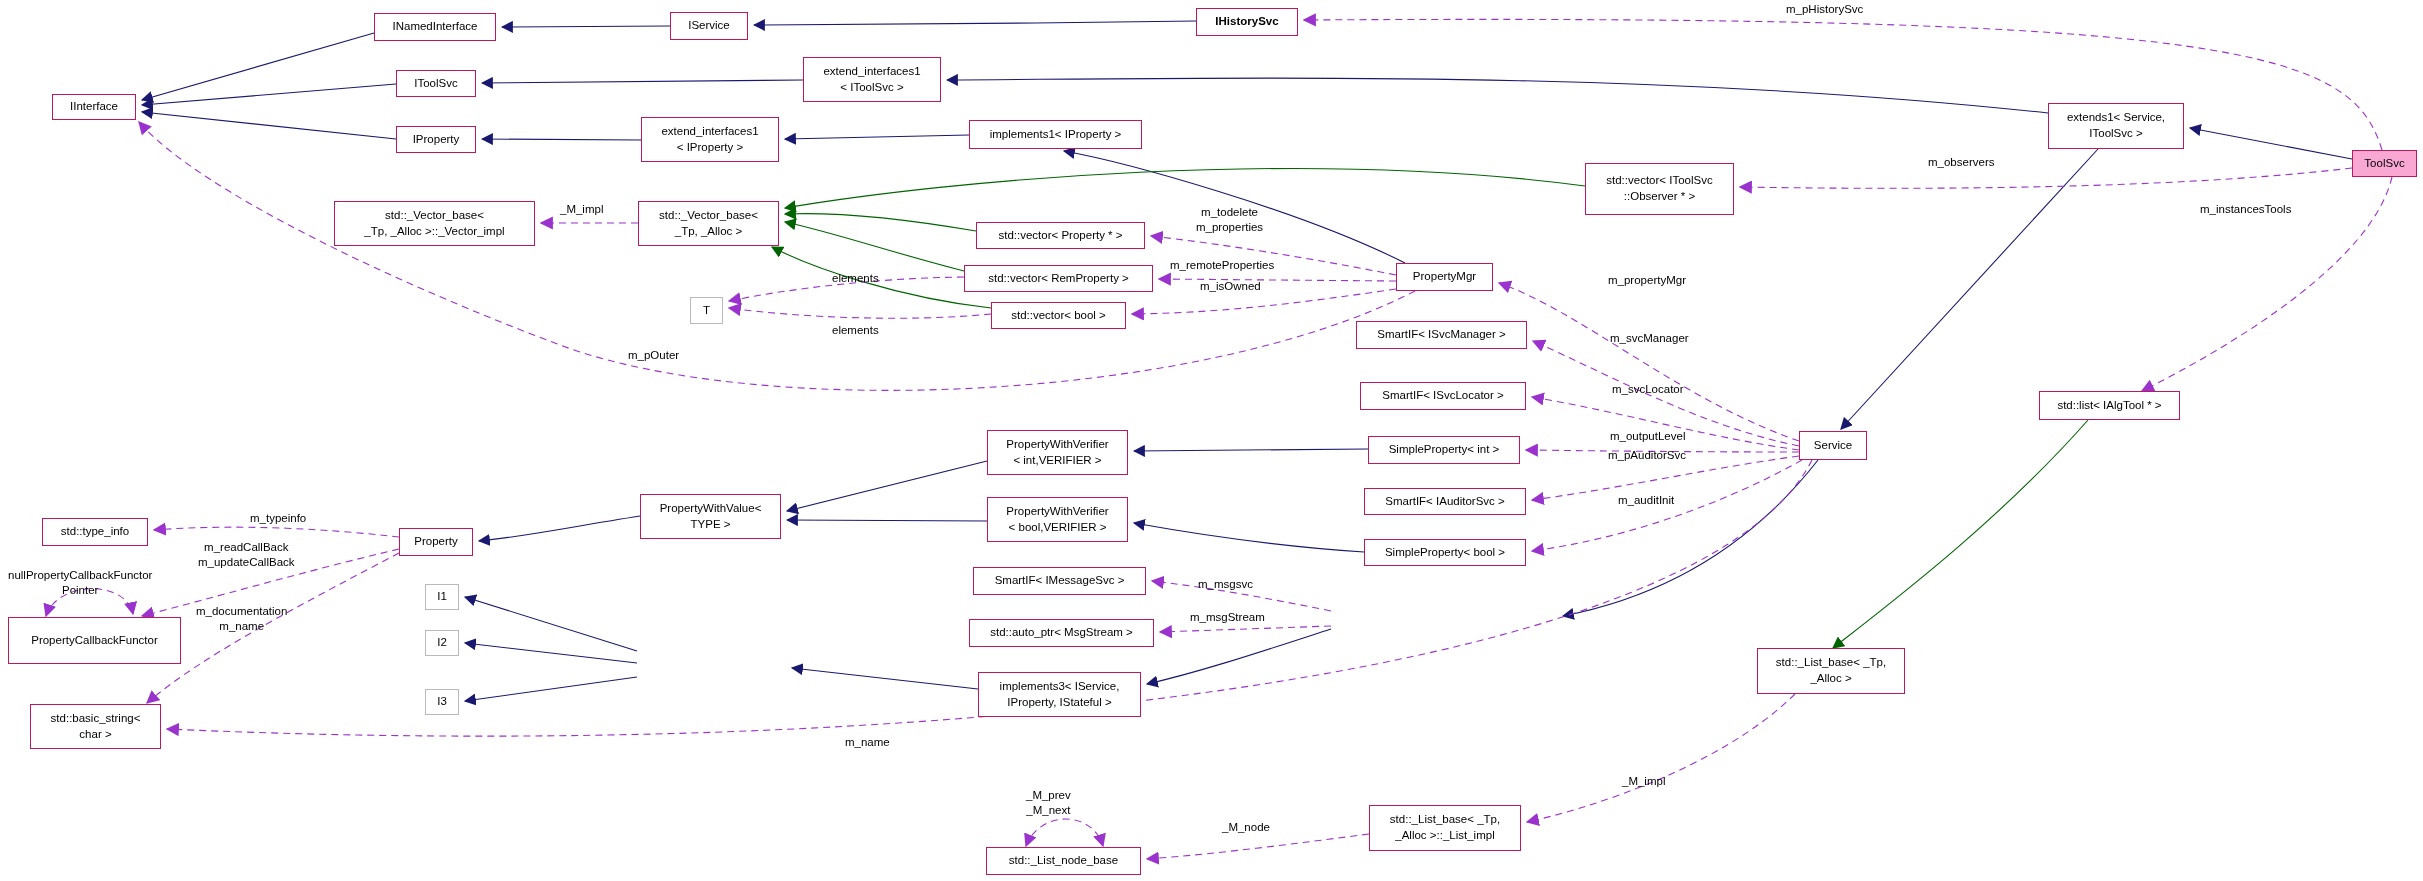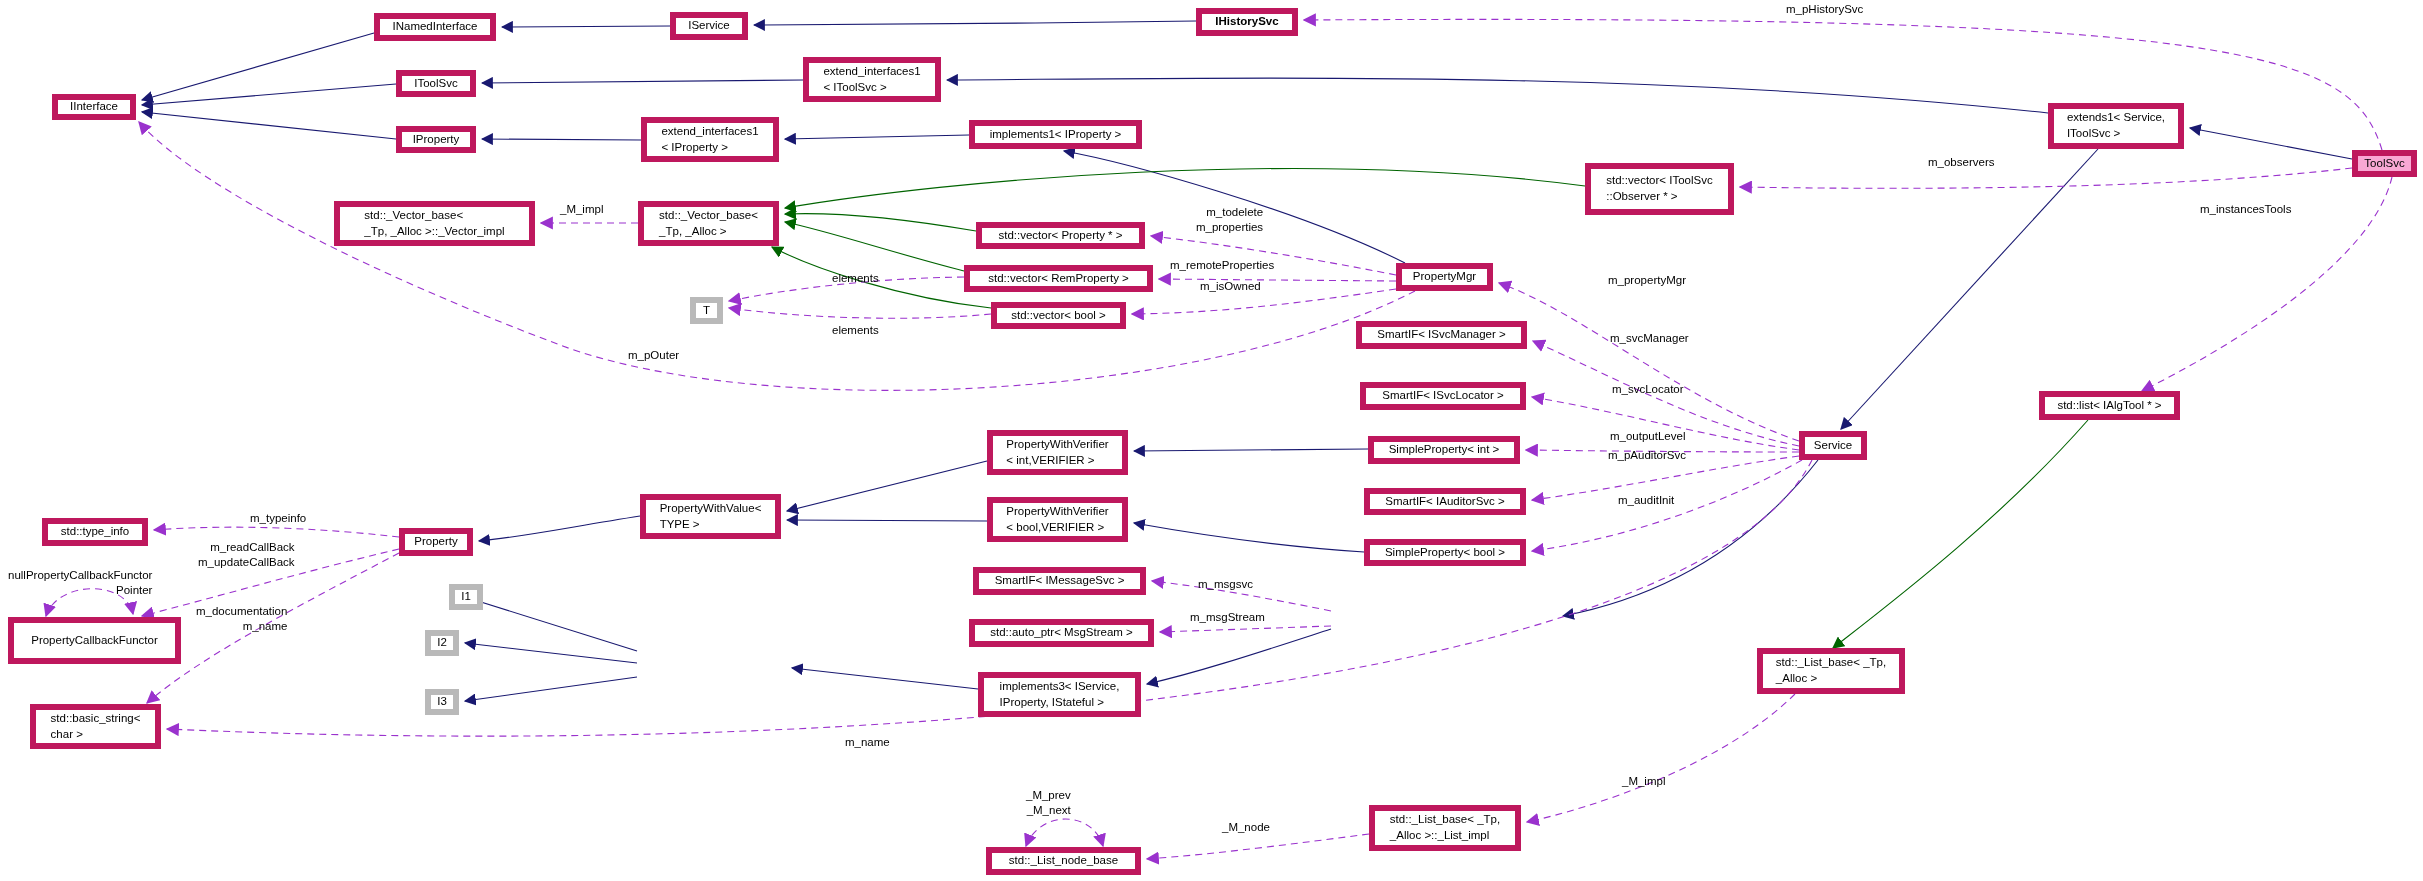--- a/index.html
+++ b/index.html
@@ -1,25 +1,25 @@
 <!DOCTYPE html>
 <html><head>
 <meta charset="utf-8">
 <style>
   html,body{margin:0;padding:0;background:#ffffff;}
   #canvas{position:relative;width:2423px;height:881px;background:#ffffff;overflow:hidden;
           font-family:"Liberation Sans","DejaVu Sans",sans-serif;}
   #edgelayer{position:absolute;left:0;top:0;width:2423px;height:881px;}
-  .node{position:absolute;box-sizing:border-box;border:6px solid #be185d;background:#ffffff;
-        display:flex;align-items:center;justify-content:center;text-align:left;
+  .node{position:absolute;box-sizing:border-box;border:1px solid #be185d;background:#ffffff;
+        display:flex;align-items:center;justify-content:center;text-align:center;
         font-size:11.5px;line-height:1.35;color:#000000;white-space:pre-line;padding:1px 4px;}
   .node.param{border-color:#b9b9b9;}
   .node.highlight{background:#f9a8d4;}
   .edge-label{position:absolute;font-size:11.5px;line-height:1.3;color:#000000;
-              white-space:pre-line;text-align:right;background:transparent;}
+              white-space:pre-line;text-align:center;background:transparent;}
   path.inherit{stroke:#191970;fill:none;stroke-width:1.1;}
   path.template{stroke:#006400;fill:none;stroke-width:1.1;}
   path.usage{stroke:#9a32cd;fill:none;stroke-width:1.1;stroke-dasharray:7 5;}
 </style>
 </head>
 <body>
 
 <div id="canvas">
   <svg id="edgelayer" width="2423" height="881" viewBox="0 0 2423 881">
     <defs>
@@ -157,21 +157,21 @@
 &lt; bool,VERIFIER &gt;</div>
     <div class="node" style="left: 640px; top: 494px; width: 141px; height: 45px;">PropertyWithValue&lt;
 TYPE &gt;</div>
     <div class="node" style="left: 399px; top: 528px; width: 74px; height: 28px;">Property</div>
     <div class="node" style="left: 42px; top: 518px; width: 106px; height: 28px;">std::type_info</div>
     <div class="node" style="left: 8px; top: 617px; width: 173px; height: 47px;">PropertyCallbackFunctor</div>
     <div class="node" style="left: 973px; top: 567px; width: 173px; height: 28px;">SmartIF&lt; IMessageSvc &gt;</div>
     <div class="node" style="left: 969px; top: 619px; width: 185px; height: 28px;">std::auto_ptr&lt; MsgStream &gt;</div>
     <div class="node" style="left: 978px; top: 672px; width: 163px; height: 45px;">implements3&lt; IService,
 IProperty, IStateful &gt;</div>
-    <div class="node param" style="left: 425px; top: 584px; width: 34px; height: 26px; margin-left: 24px;">I1</div>
+    <div class="node param" style="left: 425px; top: 584px; width: 34px; height: 26px;">I1</div>
     <div class="node param" style="left: 425px; top: 630px; width: 34px; height: 26px;">I2</div>
     <div class="node param" style="left: 425px; top: 689px; width: 34px; height: 26px;">I3</div>
     <div class="node" style="left: 30px; top: 704px; width: 131px; height: 45px;">std::basic_string&lt;
 char &gt;</div>
     <div class="node" style="left: 1757px; top: 648px; width: 148px; height: 46px;">std::_List_base&lt; _Tp,
 _Alloc &gt;</div>
     <div class="node" style="left: 1369px; top: 805px; width: 152px; height: 46px;">std::_List_base&lt; _Tp,
 _Alloc &gt;::_List_impl</div>
     <div class="node" style="left: 986px; top: 847px; width: 155px; height: 28px;">std::_List_node_base</div>
   </div>

